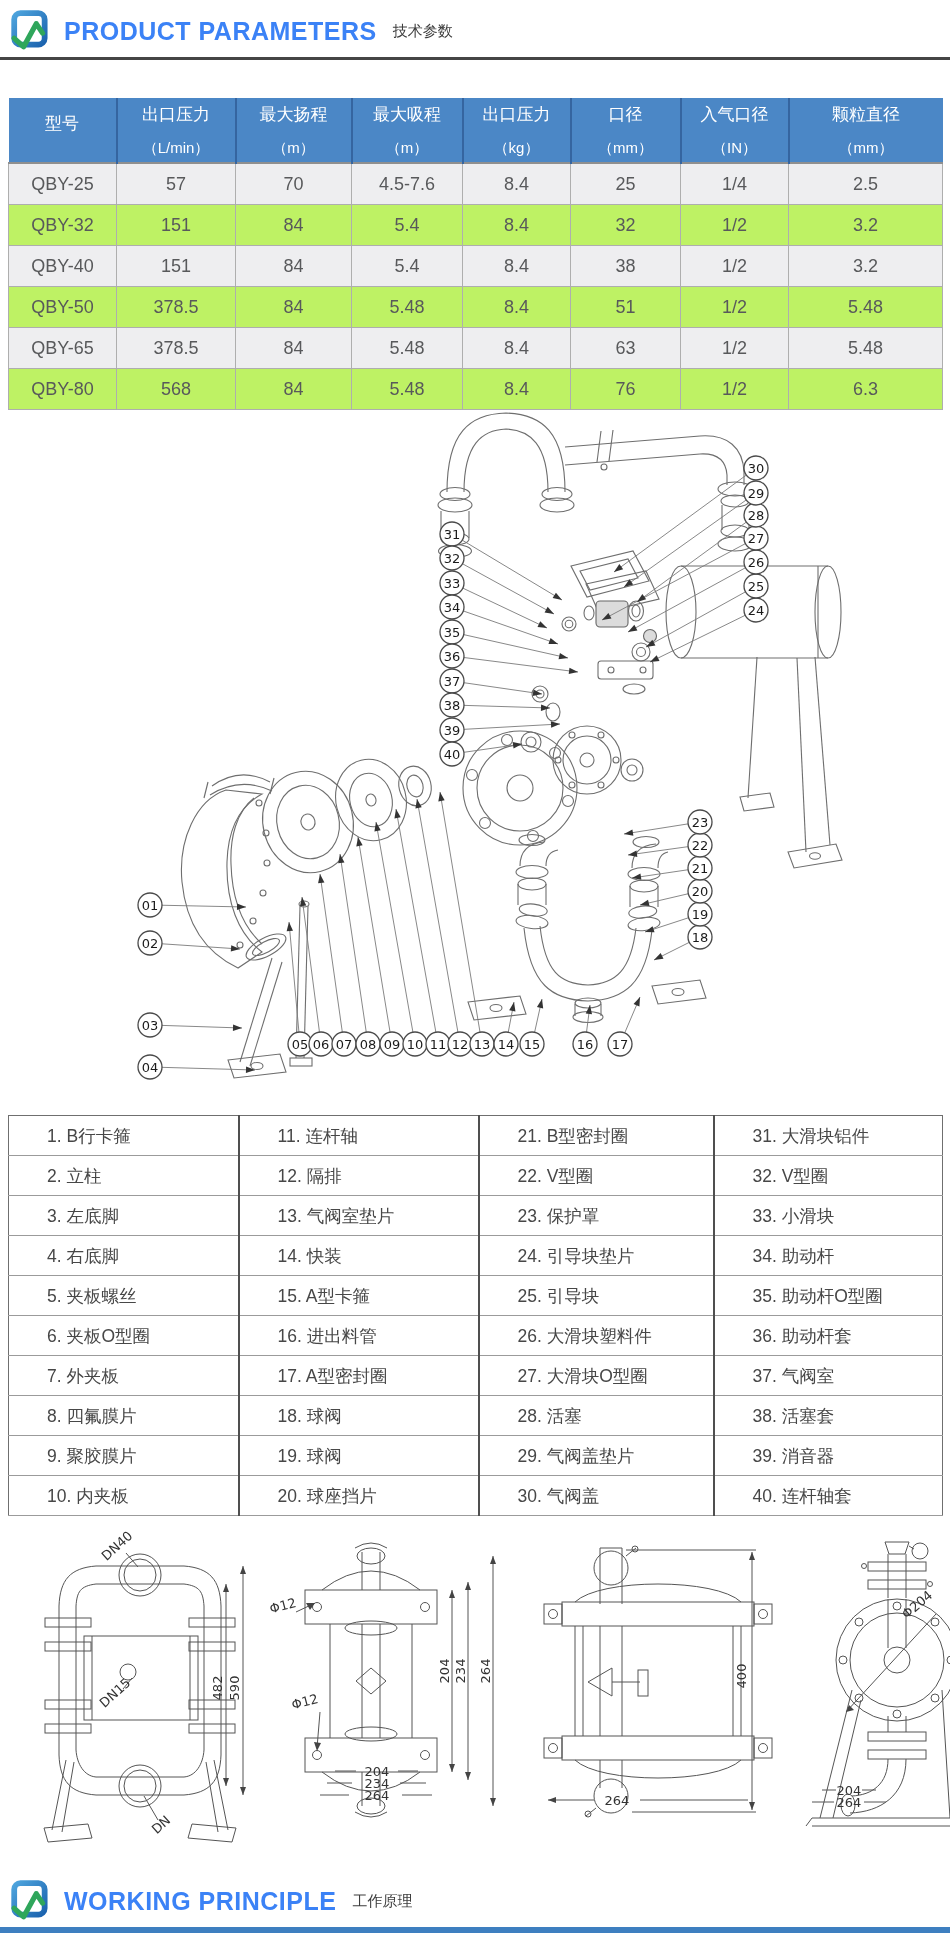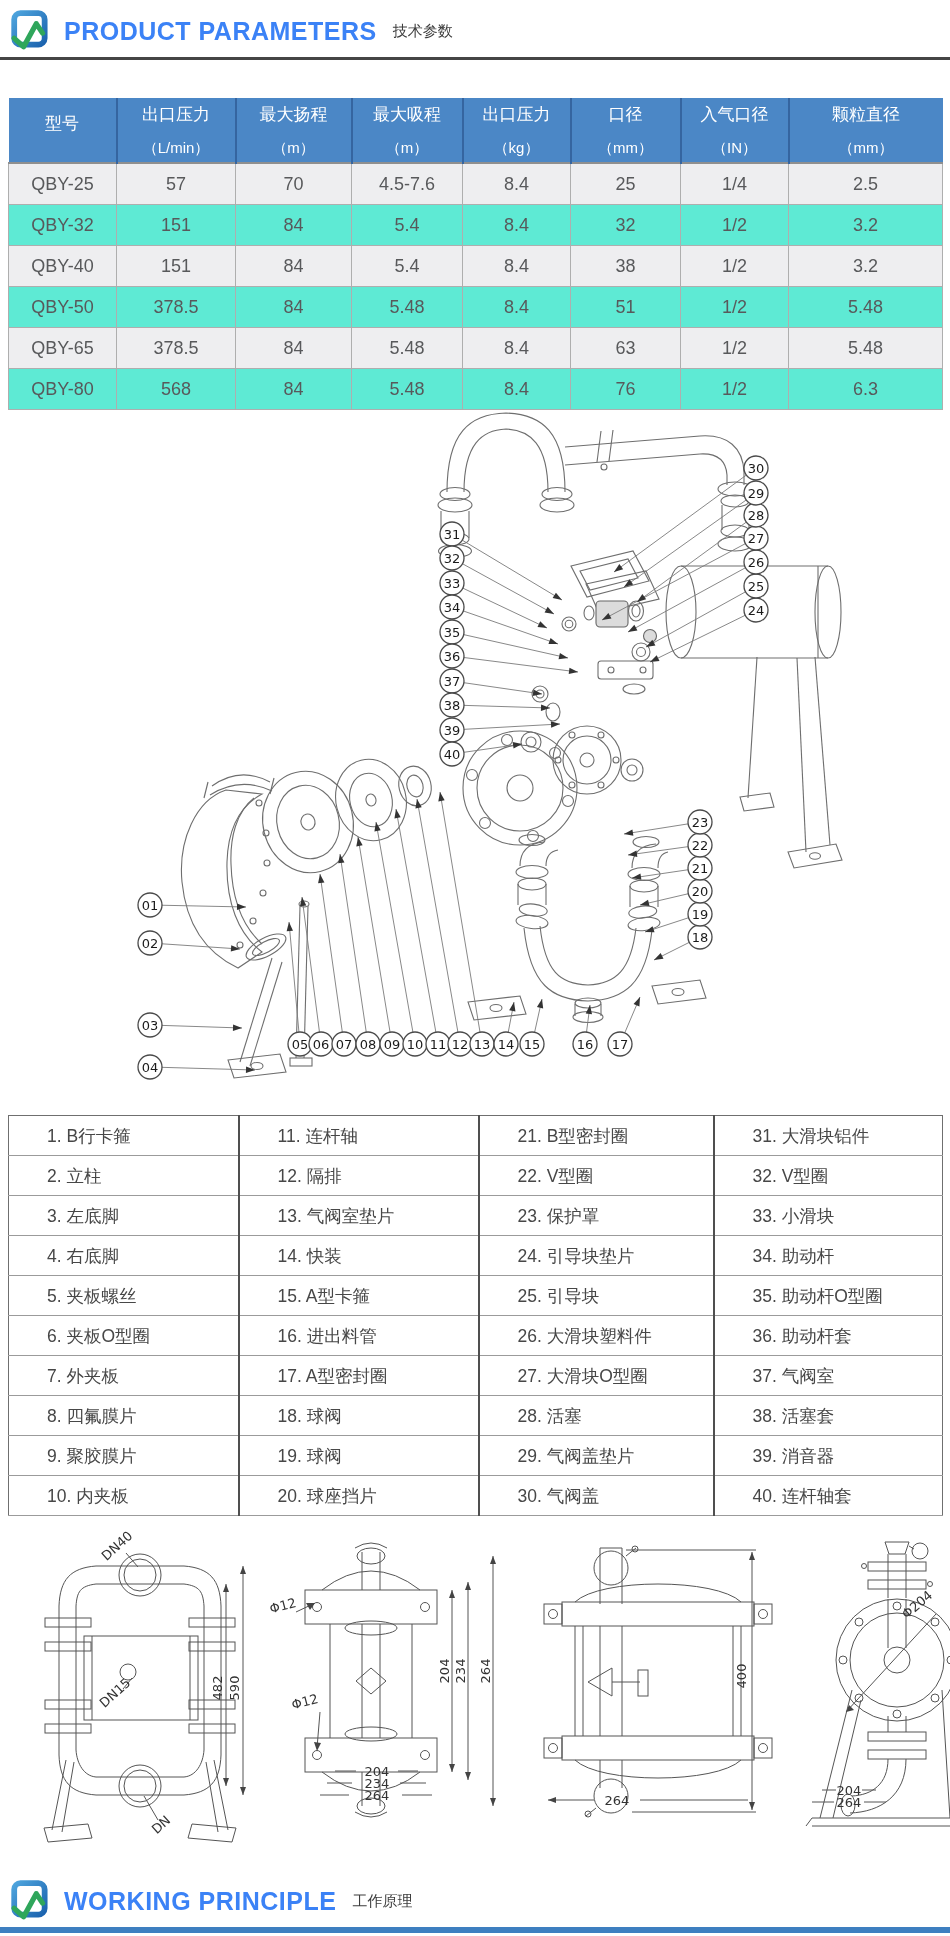--- a/index.html
+++ b/index.html
@@ -11,21 +11,21 @@
   .sec-head .zh{font-size:15px;color:#3d3d3d;margin-left:16px;white-space:nowrap;}
   .rule-dark{position:absolute;left:0;top:57px;width:950px;height:3px;background:#454545;}
   .bar-blue{position:absolute;left:0;top:1927px;width:950px;height:6px;background:#3e7fc0;}
   
   .spec{position:absolute;left:8px;top:98px;width:934px;border-collapse:collapse;table-layout:fixed;}
   .spec thead th{background:#4b87c6;color:#fff;font-weight:400;font-size:17px;height:64px;
                  vertical-align:middle;border-left:2px solid #3565a0;padding:0;text-align:center;}
   .spec thead th:first-child{border-left:none;}
   .spec thead .l2{font-size:15px;margin-top:13px;}
   .spec tbody td{height:40px;text-align:center;font-size:18px;color:#58595b;
-                 border:1px solid #aeaeae;background:#5eead4;padding:0;}
+                 border:1px solid #aeaeae;background:#bef264;padding:0;}
   .spec tbody tr:nth-child(odd) td{background:#eeeef0;}
   .spec tbody tr:first-child td{border-top:2px solid #8f8f8f;margin-left:34px;}
   
   .parts{position:absolute;left:8px;top:1115px;width:934px;border-collapse:collapse;
          table-layout:fixed;border:1px solid #6f6f6f;padding-left:32px;}
   .parts td{height:39px;font-size:17.5px;color:#474747;border-bottom:1px solid #9b9b9b;
             border-left:2px solid #4f4f4f;padding:0 0 0 38px;white-space:nowrap;overflow:hidden;}
   .parts td:first-child{border-left:none;}
   
   #diagram{position:absolute;left:0;top:398px;}

